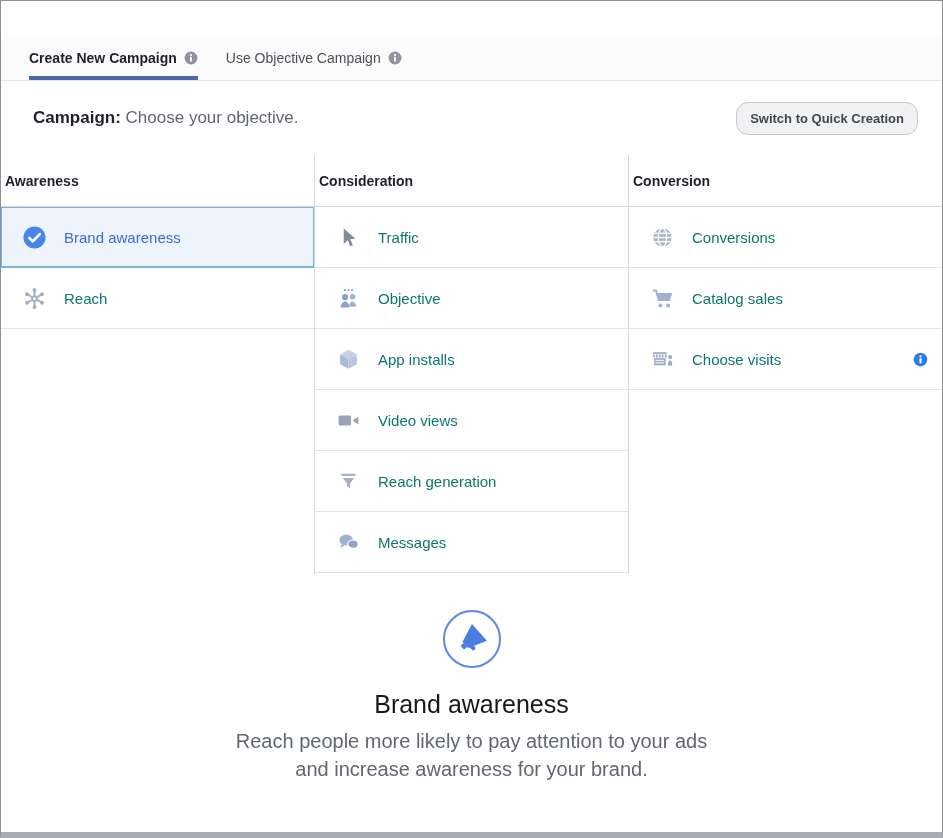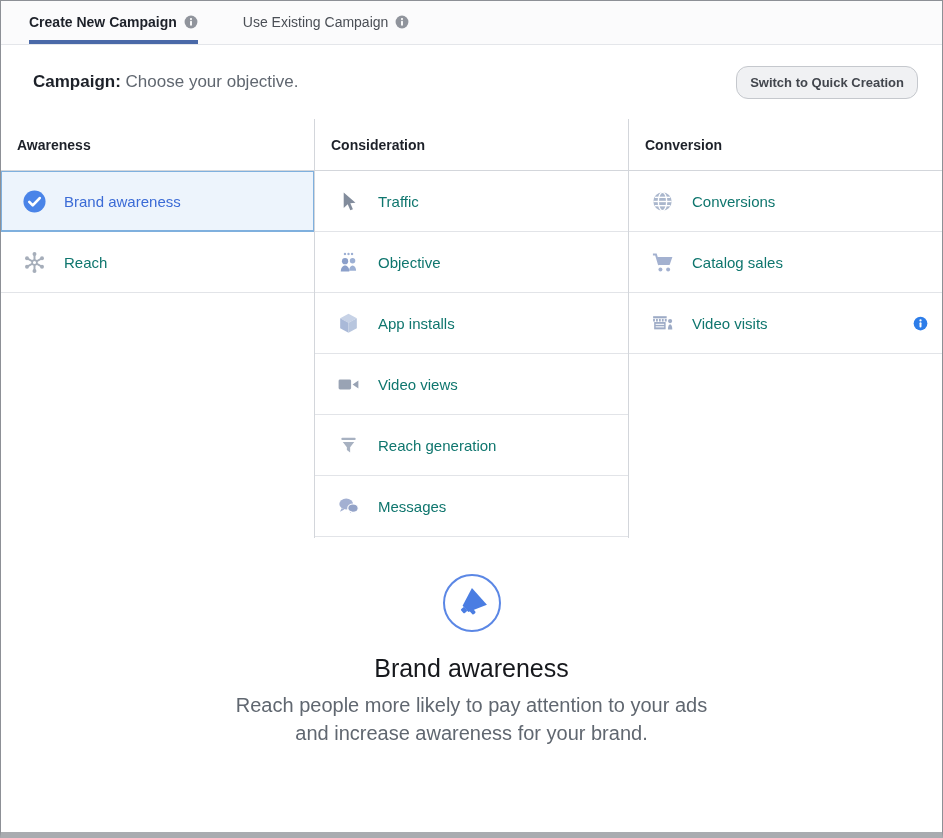--- a/index.html
+++ b/index.html
@@ -17,21 +17,21 @@
     display:flex; flex-direction:column;
     overflow:hidden;
   }
 
   
   .tabbar {
     height:44px; flex:0 0 44px;
     background:#fbfbfc;
     border-bottom:1px solid #e4e6ea;
     display:flex; align-items:stretch;
-    padding-left:28px; gap:45px;
+    padding-left:28px; gap:28px;margin-top:36px;
   }
   .tab {
     display:flex; align-items:center; gap:7px;
     font-size:14px; color:#4b4f56;
     border-bottom:4px solid transparent;
     padding-top:3px; cursor:pointer;
   }
   .tab.active {
     font-weight:bold; color:#1d2129;
     border-bottom-color: var(--tab-underline, #4a69a8);
@@ -64,21 +64,21 @@
   }
   .objective-heading { font-size:20px; color:#16181c; margin-right:12px; }
   .help-link { font-size:13px; color: var(--link-blue, #385898); padding-bottom:3px; cursor:pointer; text-decoration:none; }
 
   
   .columns { display:flex; height:419px; flex:0 0 419px; background:#fff; }
   .col { width:314px; border-right:1px solid #d3d6db; }
   .col:last-child { flex:1; border-right:none; }
   .col-header {
     height:52px; display:flex; align-items:center;
-    padding-left:16px;
+    padding-left:4px;
     font-size:14px; font-weight:bold; color:#1d2129;
     border-bottom:1px solid #d3d6db;
     text-align:right;
   }
   .item {
     height:61px; display:flex; align-items:center;
     padding:0 14px 0 20px;
     border-bottom:1px solid #e2e4e8;
     font-size:15px; color:#0f766e;
     cursor:pointer; position:relative;
@@ -116,21 +116,21 @@
       <span>Create New Campaign</span>
       <span class="info-badge">
         <svg width="14" height="14" viewBox="0 0 24 24">
             <circle cx="12" cy="12" r="11" fill="#90949c"></circle>
             <circle cx="12" cy="7" r="1.8" fill="#fff"></circle>
             <rect x="10.4" y="10" width="3.2" height="8.4" rx="1.6" fill="#fff"></rect>
           </svg>
       </span>
     </div>
     <div class="tab">
-      <span>Use Existing Campaign</span>
+      <span>Use Objective Campaign</span>
       <span class="info-badge">
         <svg width="14" height="14" viewBox="0 0 24 24">
             <circle cx="12" cy="12" r="11" fill="#90949c"></circle>
             <circle cx="12" cy="7" r="1.8" fill="#fff"></circle>
             <rect x="10.4" y="10" width="3.2" height="8.4" rx="1.6" fill="#fff"></rect>
           </svg>
       </span>
     </div>
   </div>
 
@@ -306,21 +306,21 @@
               <rect x="4" y="10.6" width="11" height="7"></rect>
               <circle cx="19.3" cy="9.7" r="2"></circle>
               <path d="M17.2 17.8 c0-3.2 .9-5.2 2.1-5.2 s2.1 2 2.1 5.2z"></path>
             </g>
             <g stroke="#fff" stroke-width="1">
               <line x1="5.4" y1="12.8" x2="13.6" y2="12.8"></line>
               <line x1="5.4" y1="15.2" x2="13.6" y2="15.2"></line>
             </g>
           </svg>
         </span>
-        <span class="obj-label">Video visits</span>
+        <span class="obj-label">Choose visits</span>
         <span style="display:inline-flex;">
           <svg width="15" height="15" viewBox="0 0 24 24">
               <circle cx="12" cy="12" r="11" fill="#2d7de9"></circle>
               <circle cx="12" cy="7" r="1.8" fill="#fff"></circle>
               <rect x="10.4" y="10" width="3.2" height="8.4" rx="1.6" fill="#fff"></rect>
             </svg>
         </span>
       </div>
     </div>
   </div>

